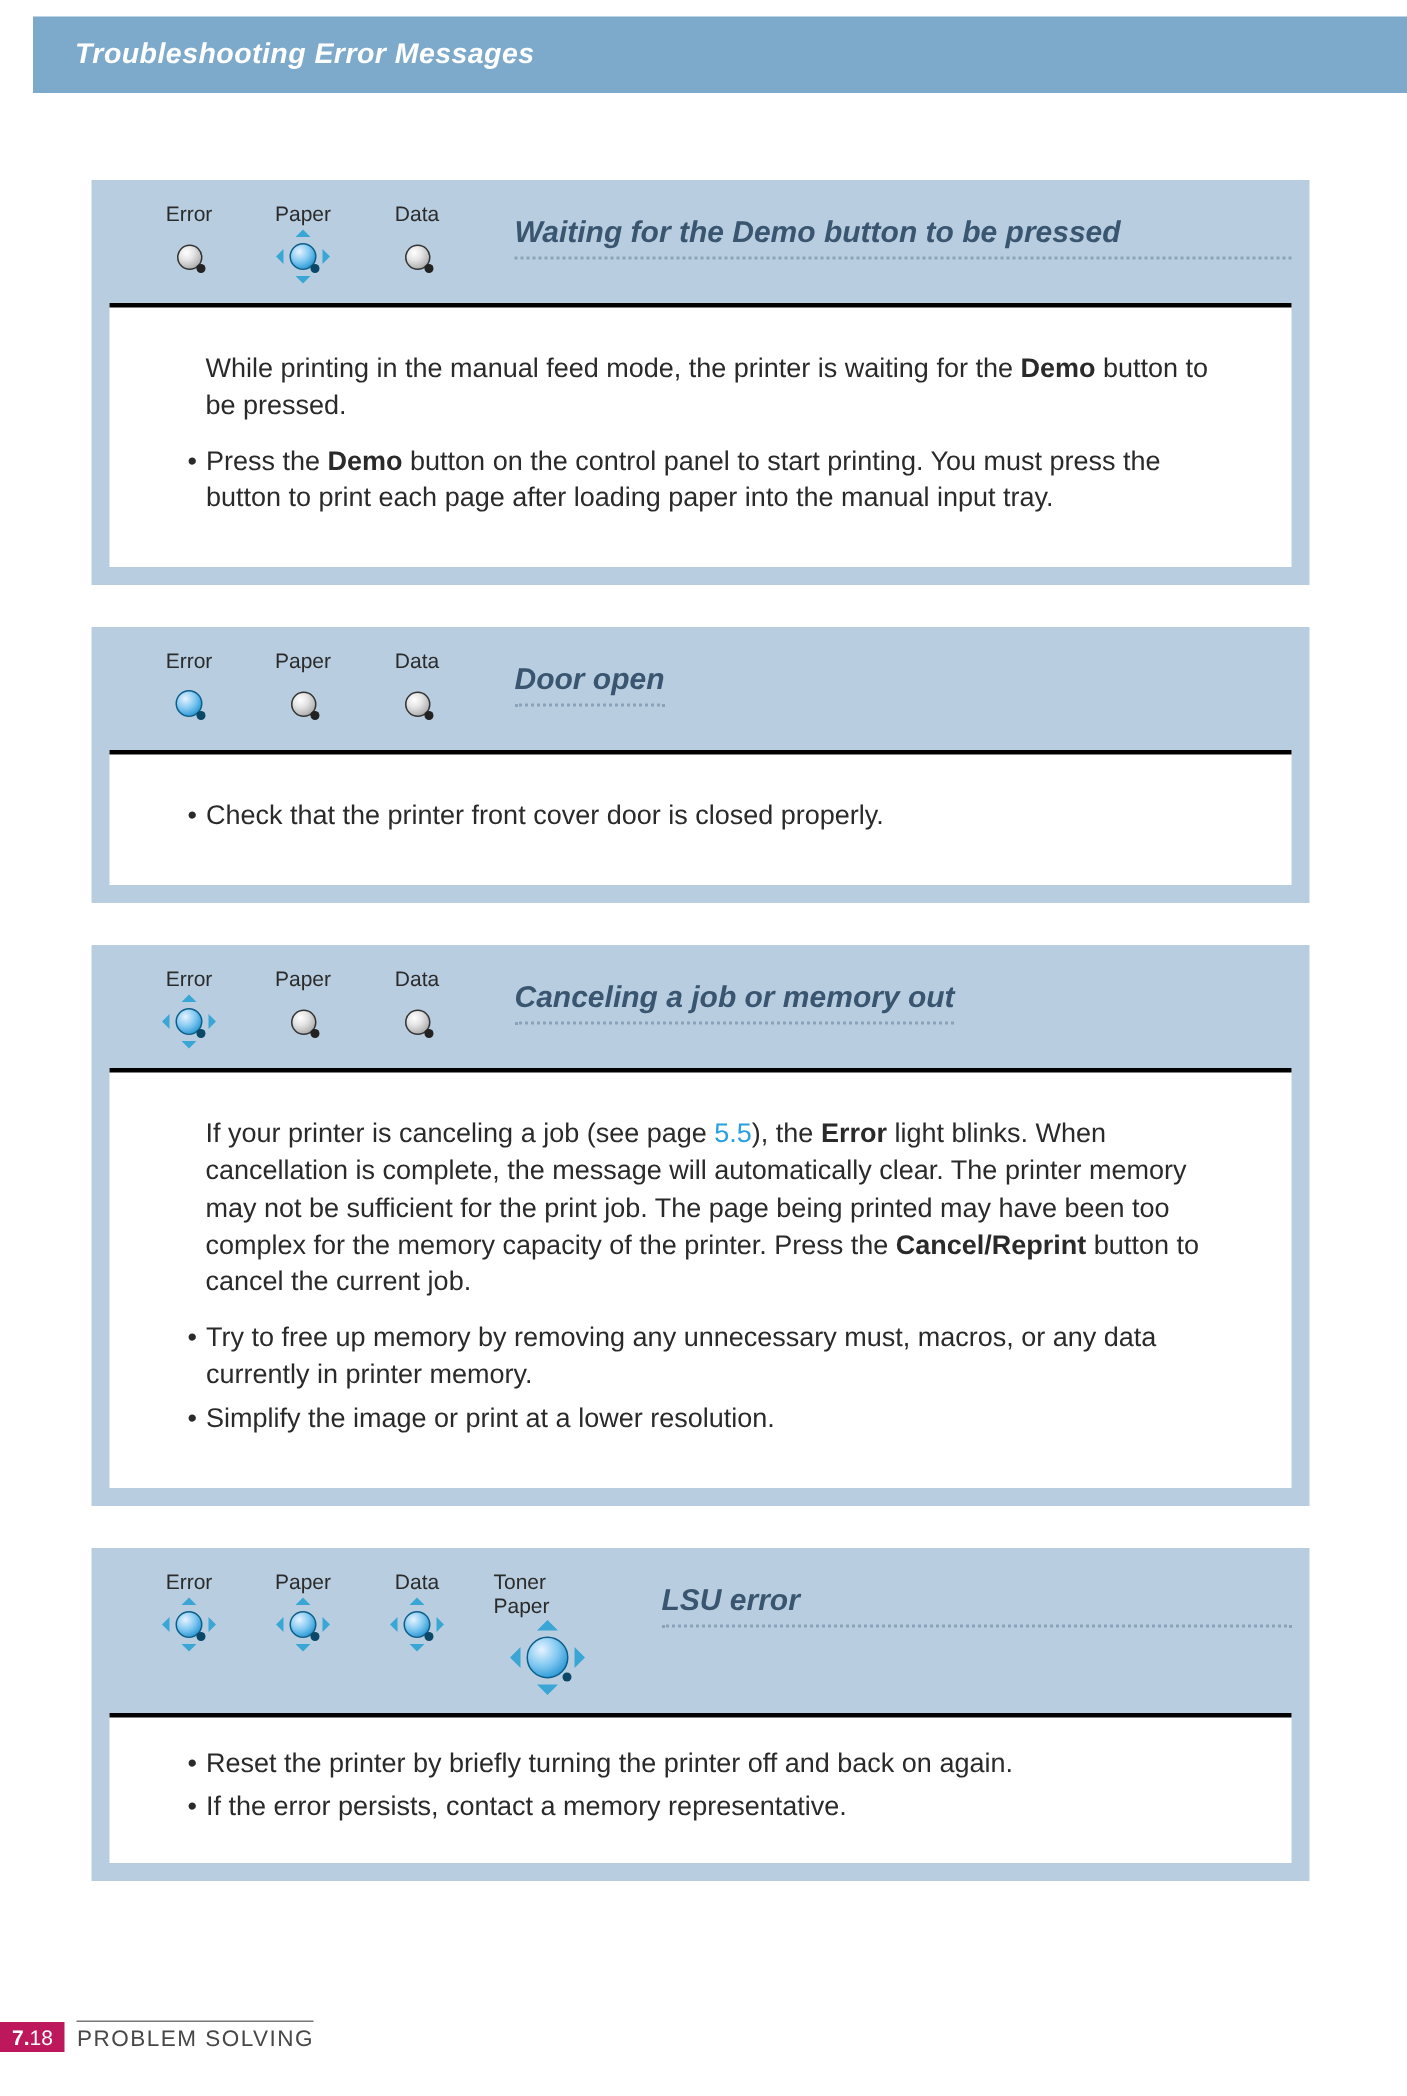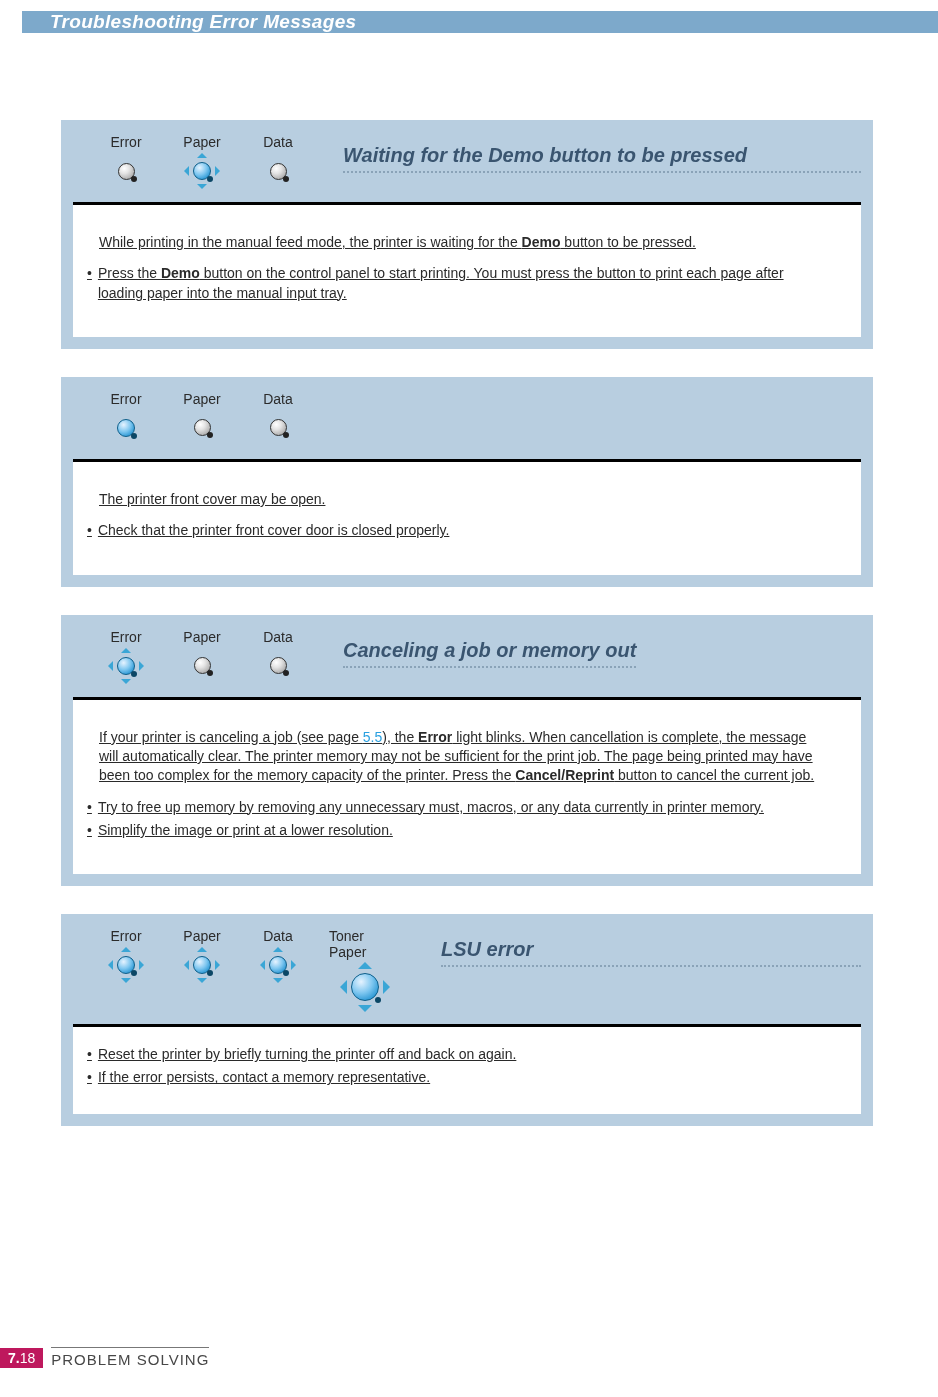--- a/index.html
+++ b/index.html
@@ -9,23 +9,24 @@
     width: 938px;
     height: 1397px;
     position: relative;
     color: #333;
   }
   .header-bar {
     position: absolute;
     top: 11px;
     left: 22px;
     right: 0;
-    height: 22px;
+    height: 51px;
     background: #7da9cb;
     display: flex;
+    align-items: center;
     padding-left: 28px;
   }
   .header-bar span {
     color: #ffffff;
     font-weight: bold;
     font-style: italic;
     font-size: 19px;
     letter-spacing: 0.3px;
   }
   .content {
@@ -140,26 +141,25 @@
     font-style: italic;
     font-size: 20px;
     color: #3a5570;
     border-bottom: 2px dotted #8aa3b8;
     padding-bottom: 4px;
     display: inline-block;
     min-width: 60px;
   }
   .panel-body {
     background: #ffffff;
-    padding: 28px 36px 30px 26px;
-    font-size: 14px;
+    padding: 28px 36px 30px 64px;
+    font-size: 18px;
     line-height: 1.38;
     color: #2a2a2a;
     border-top: 3px solid #000;
-    text-decoration: underline;
   }
   .panel-body p { margin-bottom: 12px; }
   .panel-body p:last-child { margin-bottom: 0; }
   .bullet {
     display: flex;
     gap: 6px;
     margin-bottom: 4px;
     margin-left: -12px;
   }
   .bullet .dot { flex: 0 0 auto; }
@@ -260,23 +260,25 @@
               <div class="led-off"></div>
             </div>
         </div>
         <div class="led-col">
           <span class="led-label">Data</span>
           <div class="led-icon">
               <div class="led-off"></div>
             </div>
         </div>
       </div>
+      <div class="title-wrap">
+        <span class="error-title">Door open</span>
+      </div>
     </div>
     <div class="panel-body">
-      <p>The printer front cover may be open.</p>
       <div class="bullet">
         <span class="dot">•</span>
         <span class="txt">Check that the printer front cover door is closed properly.</span>
       </div>
     </div>
   </div>
 
   <div class="panel">
     <div class="panel-header">
       <div class="leds">

